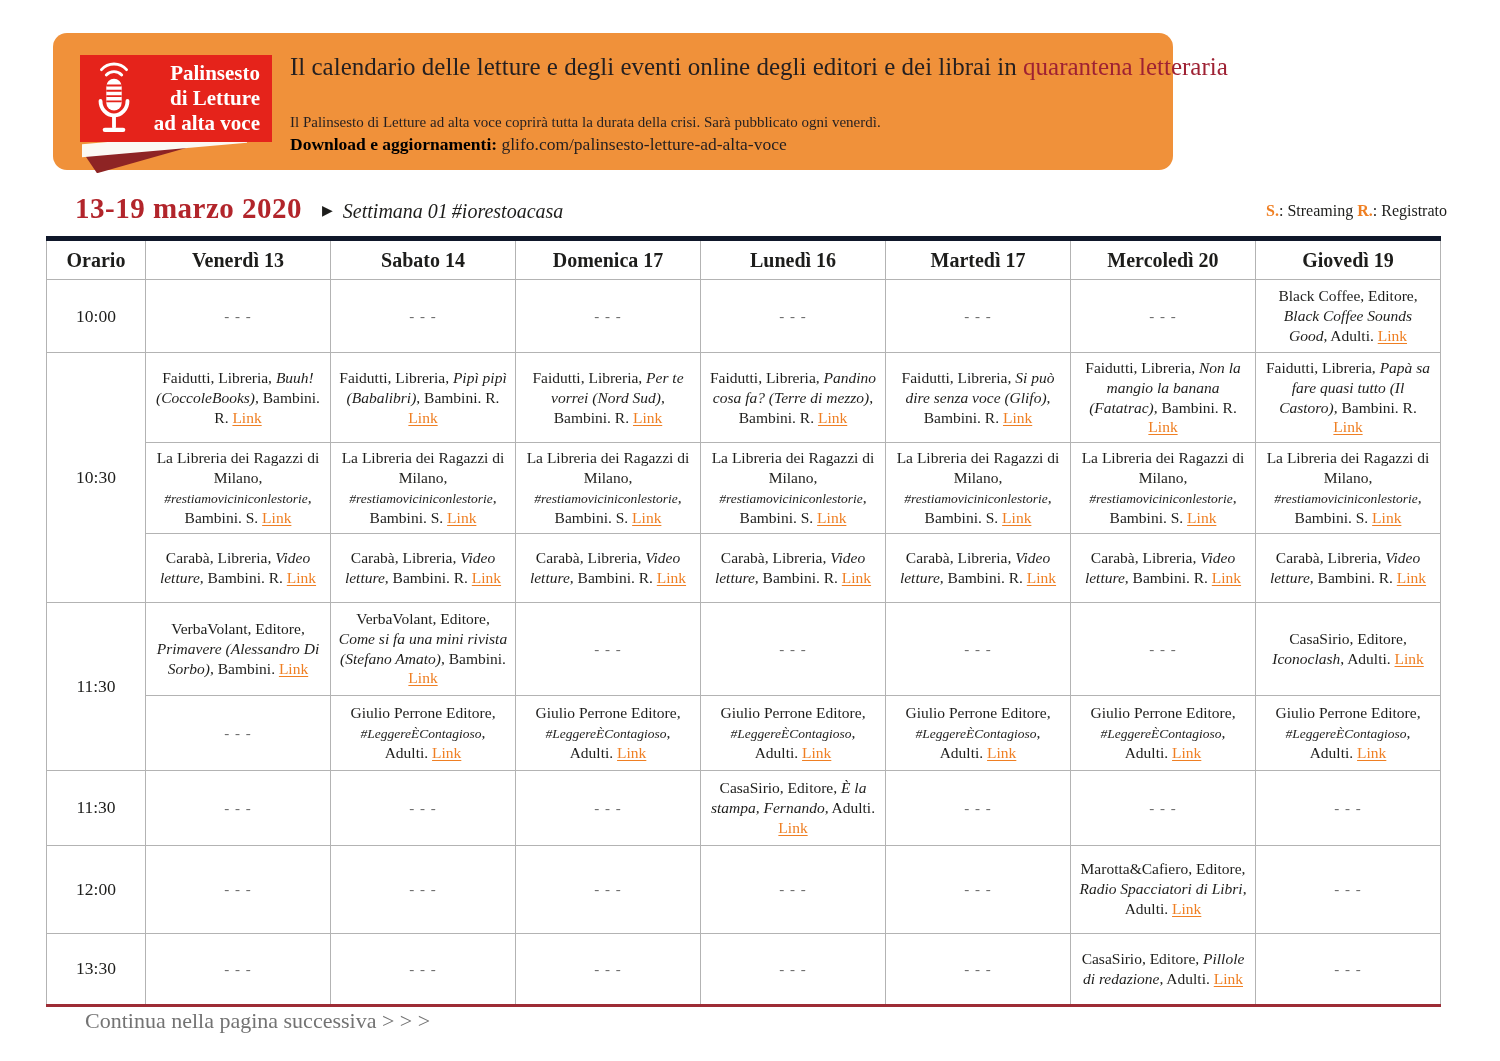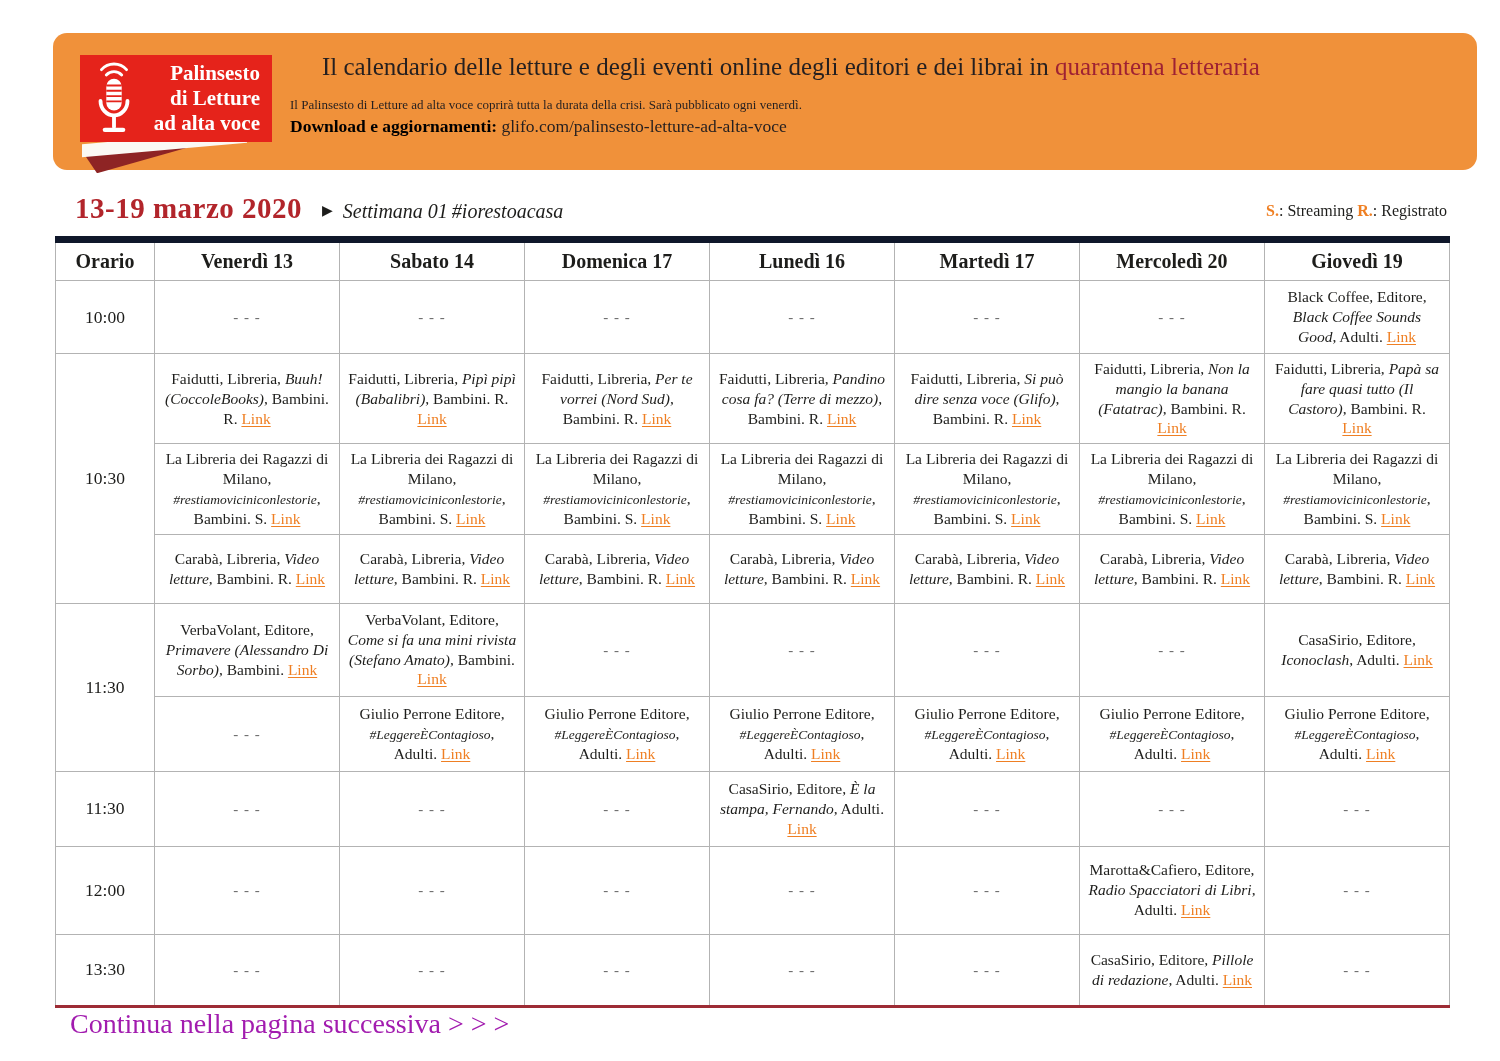--- a/index.html
+++ b/index.html
@@ -4,21 +4,21 @@
 <style>
   * { box-sizing: border-box; }
   body { margin: 0; background: #ffffff; }
   .page {
     position: relative; width: 1500px; height: 1061px; background: #fff;
     font-family: "Liberation Serif", "DejaVu Serif", serif; color: #1d1d1b; overflow: hidden;
   }
 
   
   .banner {
-    position: absolute; left: 53px; top: 33px; width: 1424px; height: 137px;
+    position: absolute; left: 53px; top: 33px; width: 1120px; height: 137px;
     background: #f0913a; border-radius: 14px;
   }
   .logo-badge {
     position: absolute; left: 27px; top: 22px; width: 192px; height: 87px;
     background: #e5231b; display: flex; align-items: center; z-index: 2;
   }
   .logo-badge svg { margin-left: 8px; flex: 0 0 auto; }
   .logo-text {
     flex: 1; text-align: right; padding-right: 12px; color: #fff;
     font-weight: bold; font-size: 21px; line-height: 1.2;
@@ -26,61 +26,61 @@
   .fold-white {
     position: absolute; left: 29px; top: 104px; width: 165px; height: 13px;
     background: #fbf9f4; transform: skewY(-5deg); z-index: 1;
   }
   .fold-red {
     position: absolute; left: 29px; top: 110px; width: 150px; height: 24px;
     background: #8e2424; clip-path: polygon(0 0, 100% 0, 10% 100%);
     transform: skewY(-6deg); z-index: 0;
   }
   .banner-text { position: absolute; left: 237px; top: 20px; right: 14px; }
-  .banner-title { font-size: 25px; line-height: 1.15; color: #241f20; white-space: nowrap; margin-left: 32px; }
+  .banner-title { font-size: 25px; line-height: 1.15; color: #241f20; white-space: nowrap; }
   .banner-title .accent { color: #9e2133; }
-  .banner-sub { margin-top: 15px; font-size: 13px; line-height: 1.3; color: #241f20; }
+  .banner-sub { margin-top: 31px; font-size: 15px; line-height: 1.3; color: #241f20; }
   .banner-dl { margin-top: 2px; font-size: 17.5px; color: #241f20; }
   .dl-label { color: #000000; font-weight: bold; }
 
   
   .week-bar { position: absolute; left: 75px; top: 192px; width: 1372px; height: 40px; }
   .date-range { font-size: 29px; font-weight: bold; color: #b2252b; letter-spacing: 0.5px; }
   .week-arrow { font-size: 14px; margin: 0 6px 0 16px; color: #1d1d1b; vertical-align: 3px; }
   .week-label { font-size: 20px; font-weight: normal; font-style: italic; }
   .week-hash { font-size: 20px; font-style: italic; }
   .legend { position: absolute; right: 0; top: 10px; font-size: 16px; }
   .legend-item { }
   .legend-key { color: #ef7f23; font-weight: bold; }
 
   
   table.schedule {
-    position: absolute; left: 55px; top: 236px; width: 1394px;
+    position: absolute; left: 46px; top: 236px; width: 1394px;
     border-collapse: collapse; table-layout: fixed;
-    border-top: 7px solid #0f172a; border-bottom: 3px solid #9d2c35;
+    border-top: 5px solid #0f172a; border-bottom: 3px solid #9d2c35;
   }
   .schedule th, .schedule td { border: 1px solid #b3b3b3; vertical-align: middle; }
   .schedule thead th {
     height: 41px; font-size: 20px; font-weight: bold; text-align: center;
     padding: 4px 2px; color: #1d1d1b;
   }
   .schedule td.time { font-size: 17.5px; text-align: center; color: #1d1d1b; }
   .schedule td.event {
     font-size: 15.5px; line-height: 1.28; text-align: center; padding: 5px 7px; color: #1d1d1b;
   }
   .schedule .it { font-style: italic; }
   .schedule .tag { font-style: italic; font-size: 13.5px; text-align: center; }
   .schedule .link {
     color: #ef7f23; text-decoration: underline; text-underline-offset: 2px; cursor: pointer;
   }
   .schedule .dashes { color: #6e6e6e; font-size: 15px; letter-spacing: 1px; }
 
   
   .footer-note {
-    position: absolute; left: 70px; top: 1008px; font-size: 28px; color: #a21caf;
+    position: absolute; left: 85px; top: 1008px; font-size: 22px; color: #737373;
   }
 </style>
 </head>
 <body>
 
 <div class="page">
 
   <div class="banner">
     <div class="logo-badge">
       <svg width="52" height="82" viewBox="0 0 54 84">

